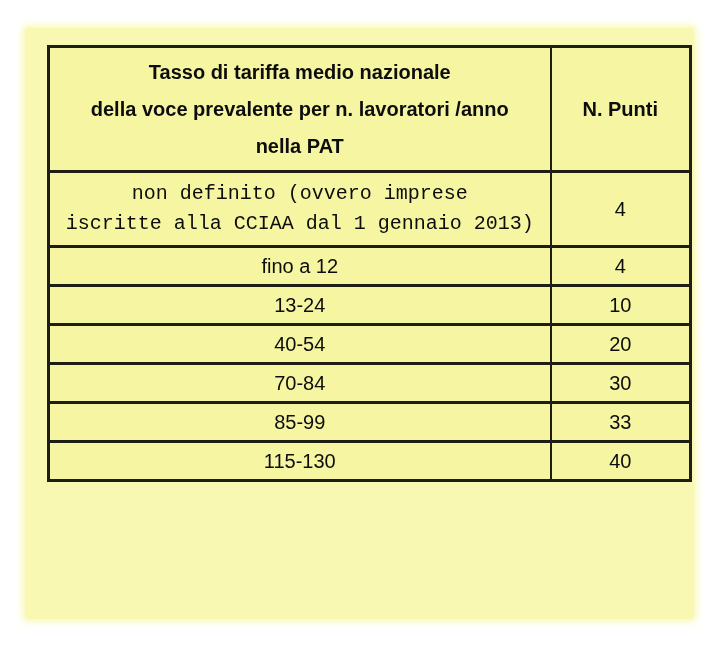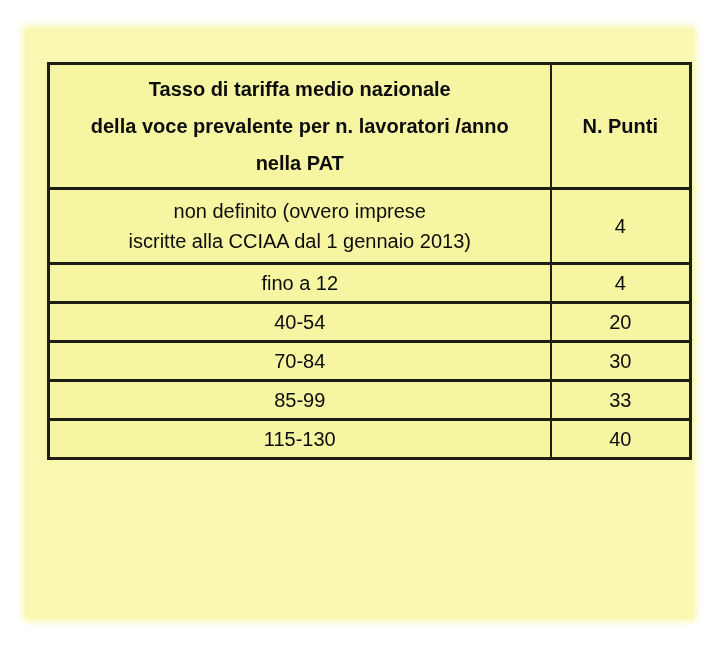--- a/index.html
+++ b/index.html
@@ -26,21 +26,20 @@
     border-radius:3px;
     box-shadow:0 0 6px 3px rgba(248,248,178,0.9);
   }
   table.points{
     position:absolute;
     left:22px;top:17px;
     width:642px;
     border-collapse:collapse;
     table-layout:fixed;
     background:var(--cell-bg);
-    margin-top:17px;
   }
   table.points th,
   table.points td{
     border:2px solid var(--line);
     border-top-width:3px;
     border-bottom-width:3px;
     text-align:center;
     vertical-align:middle;
     padding:0 2px;
     font-size:20px;
@@ -48,21 +47,21 @@
   }
   table.points{border:3px solid var(--line);}
   col.c1{width:502px;}
   col.c2{width:140px;}
   tr.header-row th{
     font-weight:bold;
     height:122px;
   }
   th.col1-head .hline{line-height:37px;}
   tr.row-tall td{height:72px;}
-  tr.row-tall .lline{line-height:30px;}
+  tr.row-tall .lline{line-height:30px;font-family:Liberation Mono, monospace;}
   tr.row-std td{height:36px;}
 </style>
 </head>
 <body>
 
 <div class="panel">
   <table class="points">
     <colgroup>
         <col class="c1">
         <col class="c2">
@@ -86,20 +85,26 @@
           <td>4</td>
         </tr>
         <tr class="row-std">
           <td>
             <div class="lline">fino a 12</div>
           </td>
           <td>4</td>
         </tr>
         <tr class="row-std">
           <td>
+            <div class="lline">13-24</div>
+          </td>
+          <td>10</td>
+        </tr>
+        <tr class="row-std">
+          <td>
             <div class="lline">40-54</div>
           </td>
           <td>20</td>
         </tr>
         <tr class="row-std">
           <td>
             <div class="lline">70-84</div>
           </td>
           <td>30</td>
         </tr>

